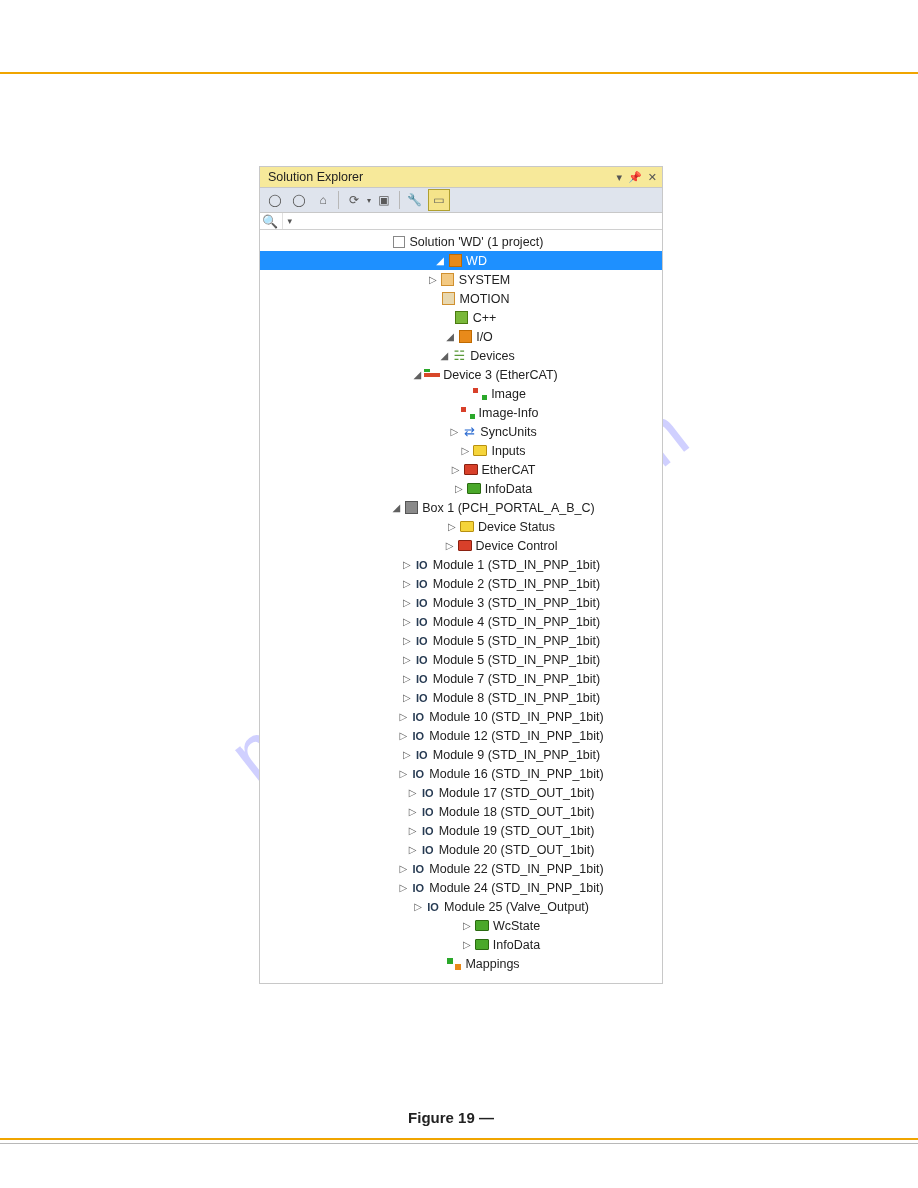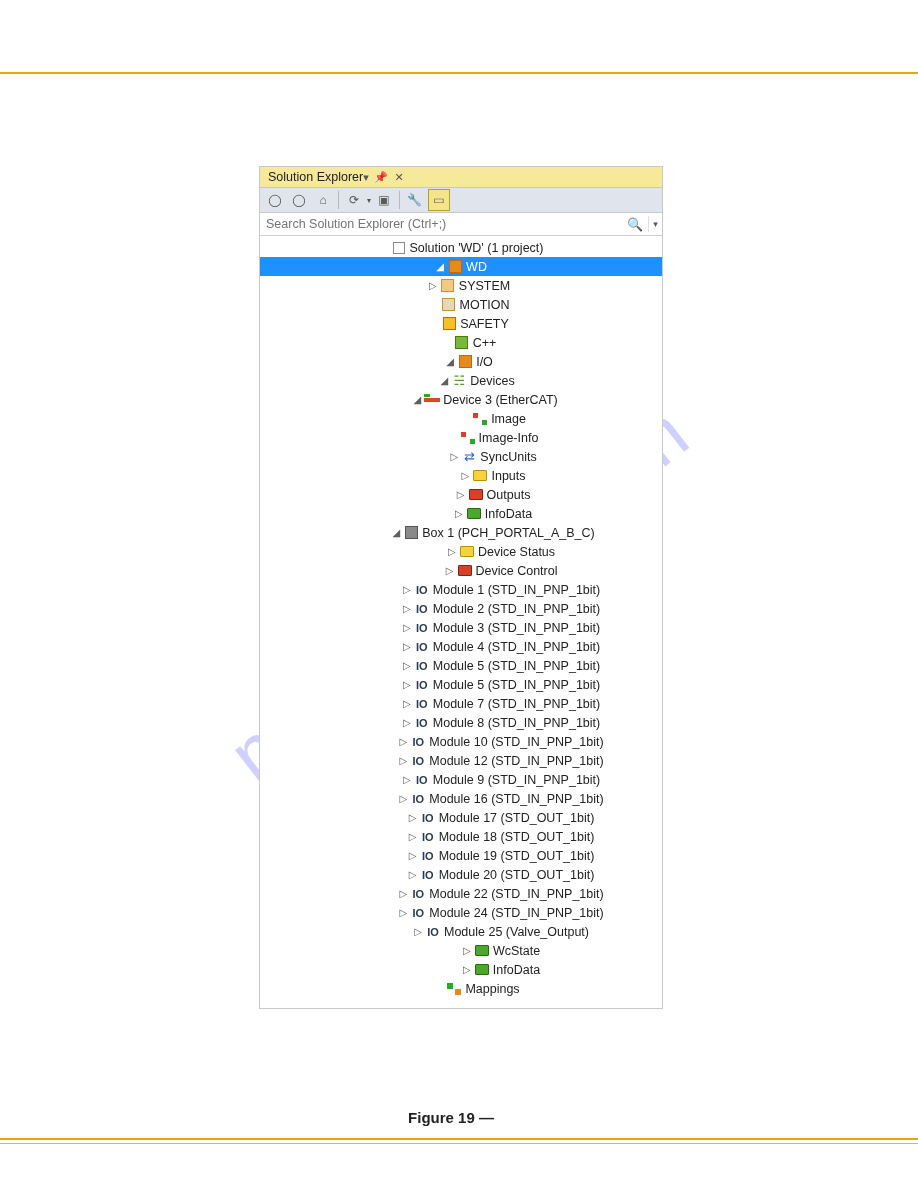--- a/index.html
+++ b/index.html
@@ -57,20 +57,21 @@
     border: 1px solid #c8c8c8;
     background: #fff;
     font-size: 12.5px;
     color: #222;
     z-index: 1;
   }
   .panel-header {
     background: #f7e99a;
     display: flex;
     align-items: center;
+    justify-content: space-between;
     padding: 3px 5px 3px 8px;
     font-size: 12.5px;
   }
   .panel-header .title { font-weight: 400; }
   .panel-header .btns { display: flex; gap: 6px; color: #555; }
   .panel-header .btns span { cursor: pointer; font-size: 11px; }
 
   .toolbar {
     background: #dfe4ed;
     border-top: 1px solid #c8c8c8;
@@ -213,21 +214,20 @@
     <span class="tsep"></span>
     <span class="tbtn">⟳</span>
     <span style="font-size:8px;color:#555;">▾</span>
     <span class="tbtn">▣</span>
     <span class="tsep"></span>
     <span class="tbtn">🔧</span>
     <span class="tbtn active">▭</span>
   </div>
 
   <div class="searchbar">
-    <input placeholder="Search Solution Explorer (Ctrl+;)" style="">
     <span class="mag">🔍</span>
     <span class="dd">▾</span>
   </div>
 
   <div class="tree">
 
     <div class="row">
       <span class="ind" style="width:4px"></span>
       <span class="arrow empty">▸</span>
       <span class="icon">
@@ -257,28 +257,20 @@
     <div class="row">
       <span class="ind" style="width:20px"></span>
       <span class="arrow empty">▷</span>
       <span class="icon">
           <span class="ic-orange-lt" style="background:#e8d8b0"></span>
         </span>
       <span class="lbl">MOTION</span>
     </div>
 
 
-    <div class="row">
-      <span class="ind" style="width:20px"></span>
-      <span class="arrow empty">▷</span>
-      <span class="icon">
-          <span class="ic-orange" style="background:#f5c028"></span>
-        </span>
-      <span class="lbl">SAFETY</span>
-    </div>
 
     <div class="row">
       <span class="ind" style="width:20px"></span>
       <span class="arrow empty">▷</span>
       <span class="icon">
           <span class="ic-green"></span>
         </span>
       <span class="lbl">C++</span>
     </div>
 
@@ -338,21 +330,21 @@
         </span>
       <span class="lbl">Inputs</span>
     </div>
 
     <div class="row">
       <span class="ind" style="width:68px"></span>
       <span class="arrow">▷</span>
       <span class="icon">
           <span class="ic-folder-r"></span>
         </span>
-      <span class="lbl">Outputs</span>
+      <span class="lbl">EtherCAT</span>
     </div>
 
     <div class="row">
       <span class="ind" style="width:68px"></span>
       <span class="arrow">▷</span>
       <span class="icon">
           <span class="ic-folder-g"></span>
         </span>
       <span class="lbl">InfoData</span>
     </div>

